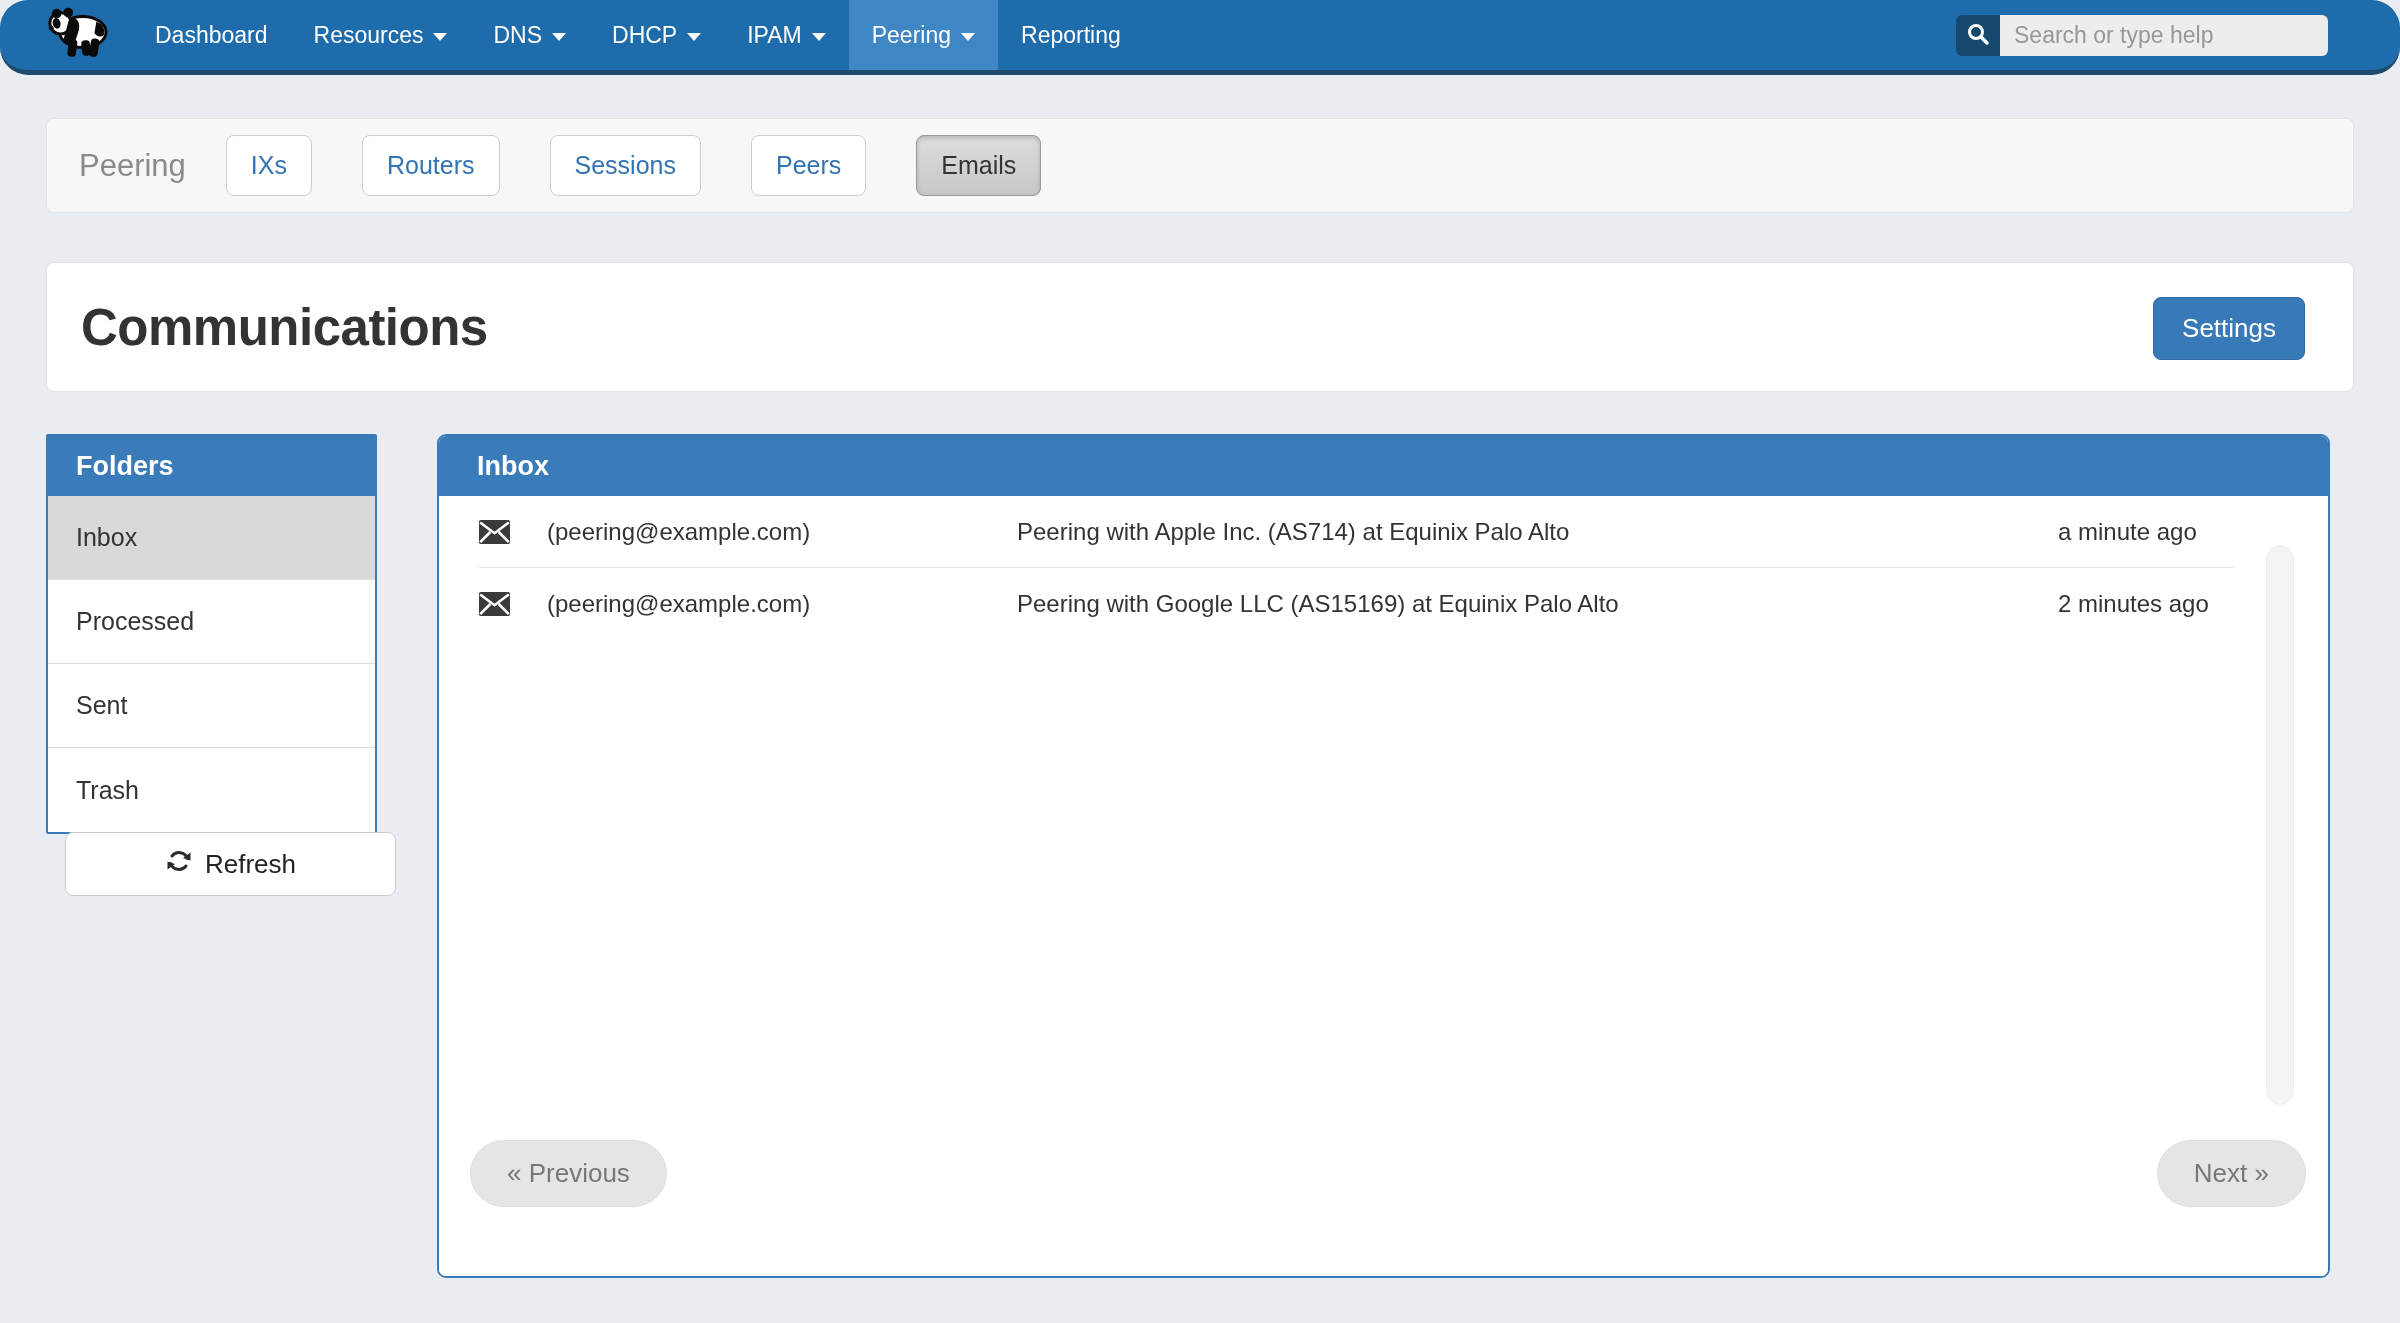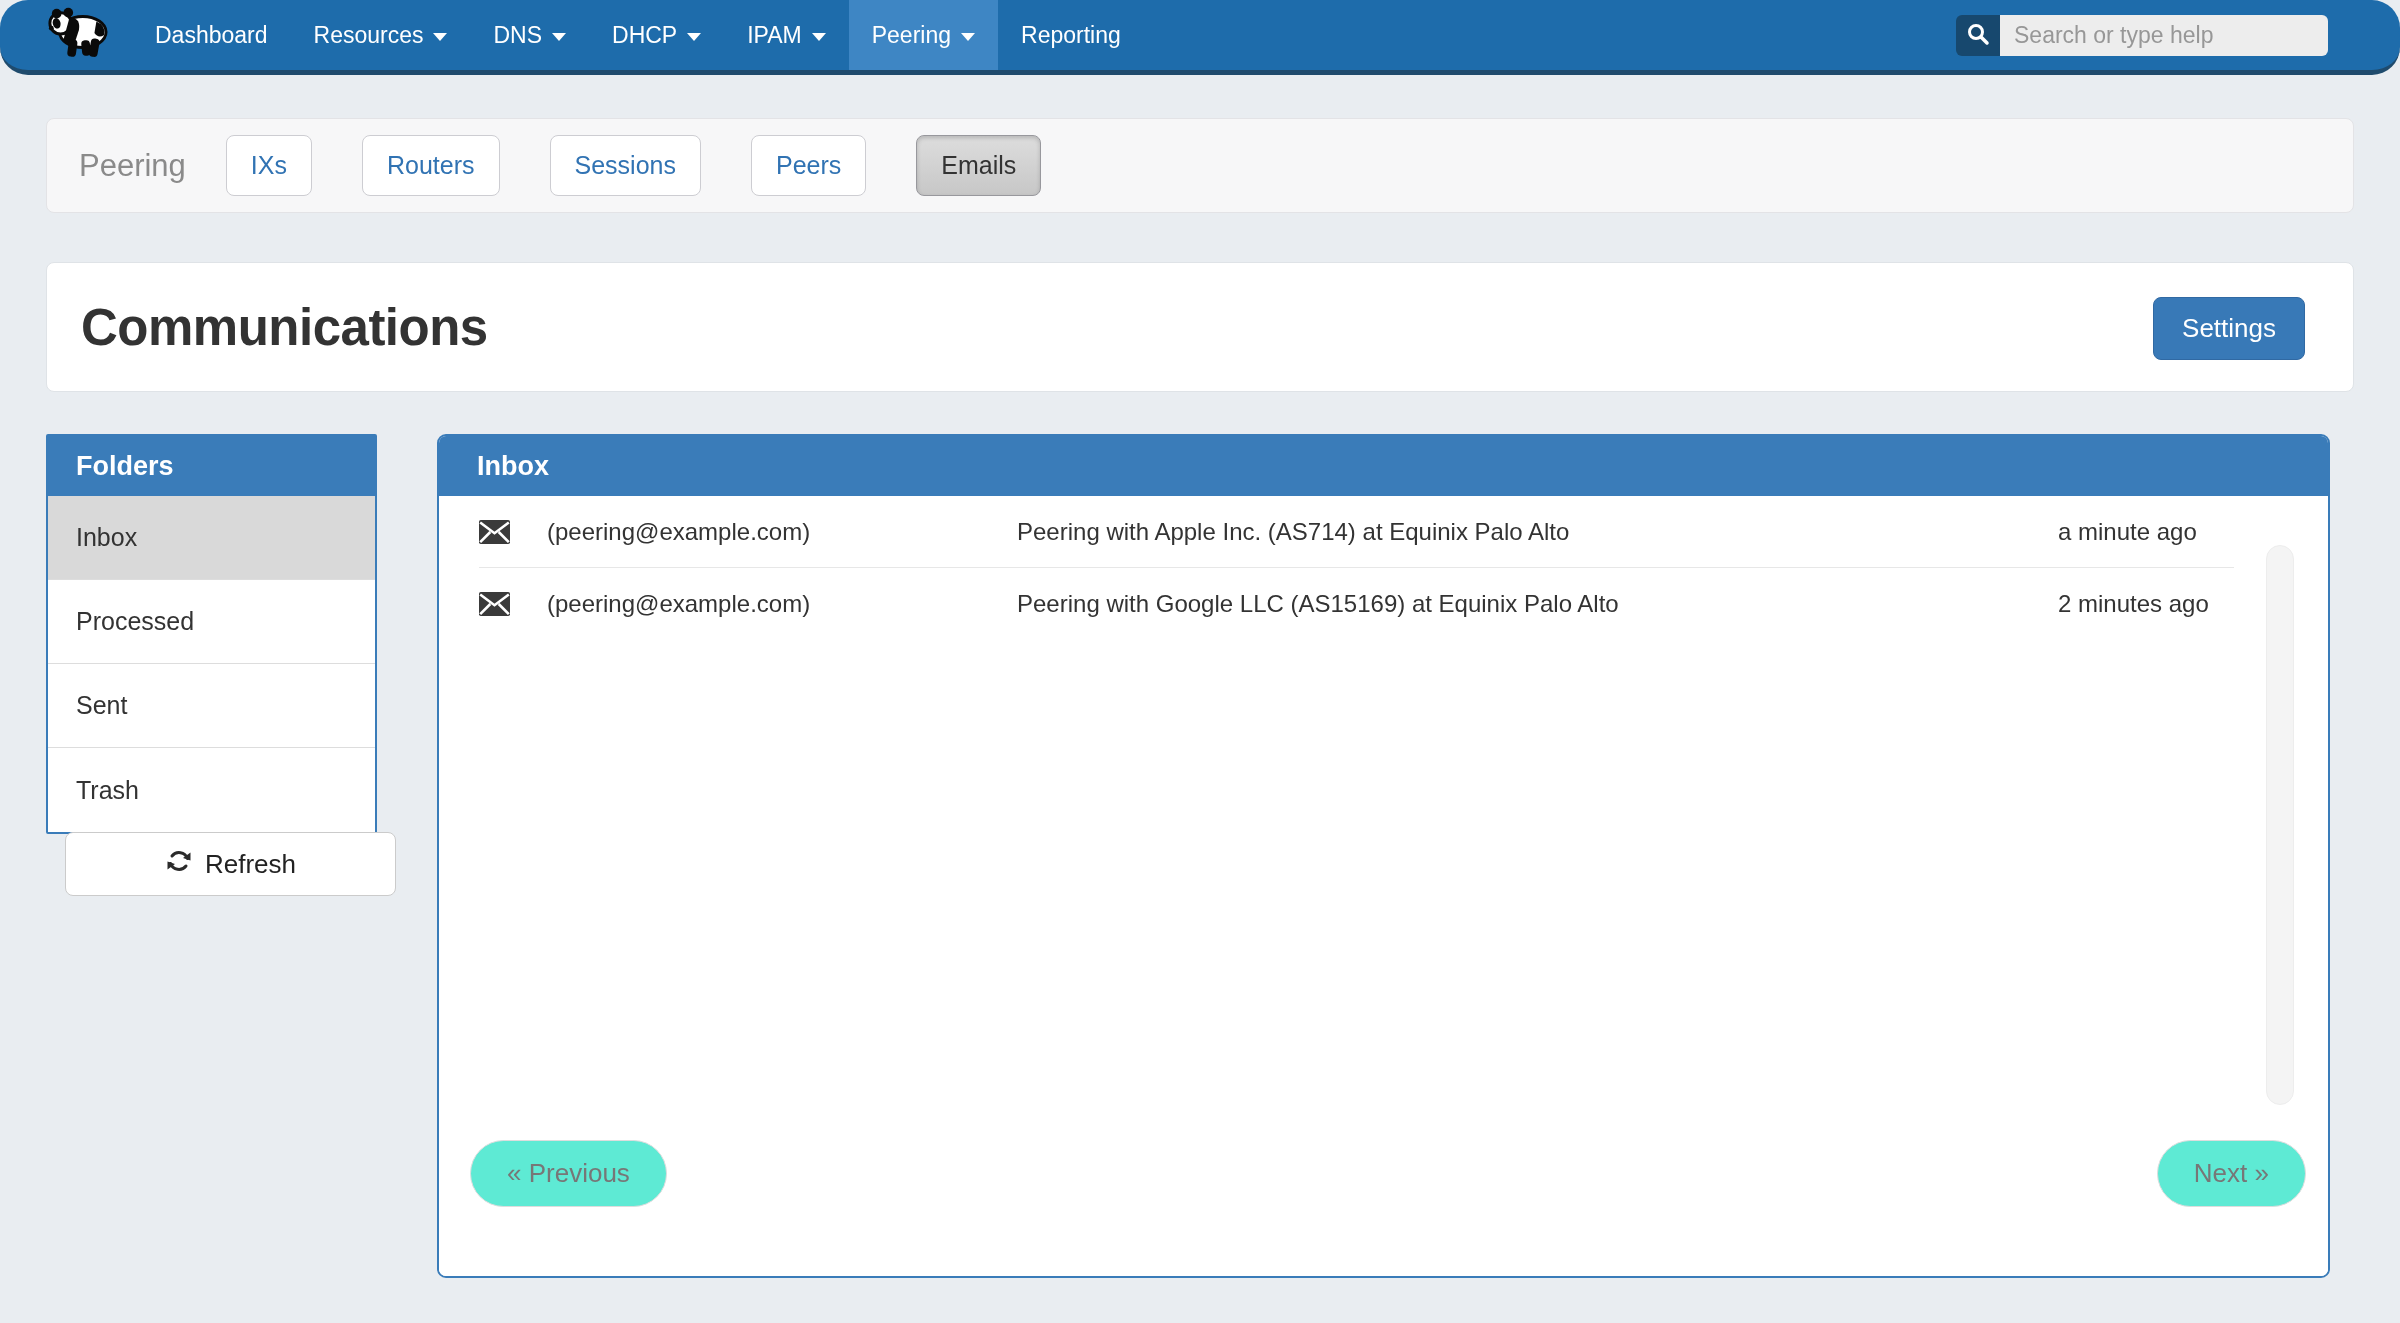--- a/index.html
+++ b/index.html
@@ -68,21 +68,21 @@
              align-items:end; border-bottom:2px solid #dcdcdc; }
   .mt-head > div { font-size:25px; font-weight:bold; color:#222; padding-bottom:22px; }
   .mt-row { display:grid; grid-template-columns:68px 470px 1041px 176px; height:72px;
             align-items:center; border-bottom:1px solid #e7e7e7; font-size:24px; color:#333; cursor:pointer; }
   .mt-row:last-child { border-bottom:none; }
   .env { display:flex; align-items:center; }
 
   .scroll-track { position:absolute; top:49px; right:34px; width:28px; height:560px;
                   background:#f4f4f4; border:1px solid #ededed; border-radius:14px; }
 
-  .pager-btn { position:absolute; top:644px; height:67px; background:#5eead4; border:1px solid #ddd;
+  .pager-btn { position:absolute; top:644px; height:67px; background:#e5e5e5; border:1px solid #ddd;
                border-radius:34px; color:#777; font-family:"Liberation Sans",sans-serif; font-size:26px;
                padding:0 36px; cursor:pointer; }
   .pager-prev { left:31px; }
   .pager-next { right:22px; }
 </style>
 </head>
 <body>
 
 <div class="screen">
 

